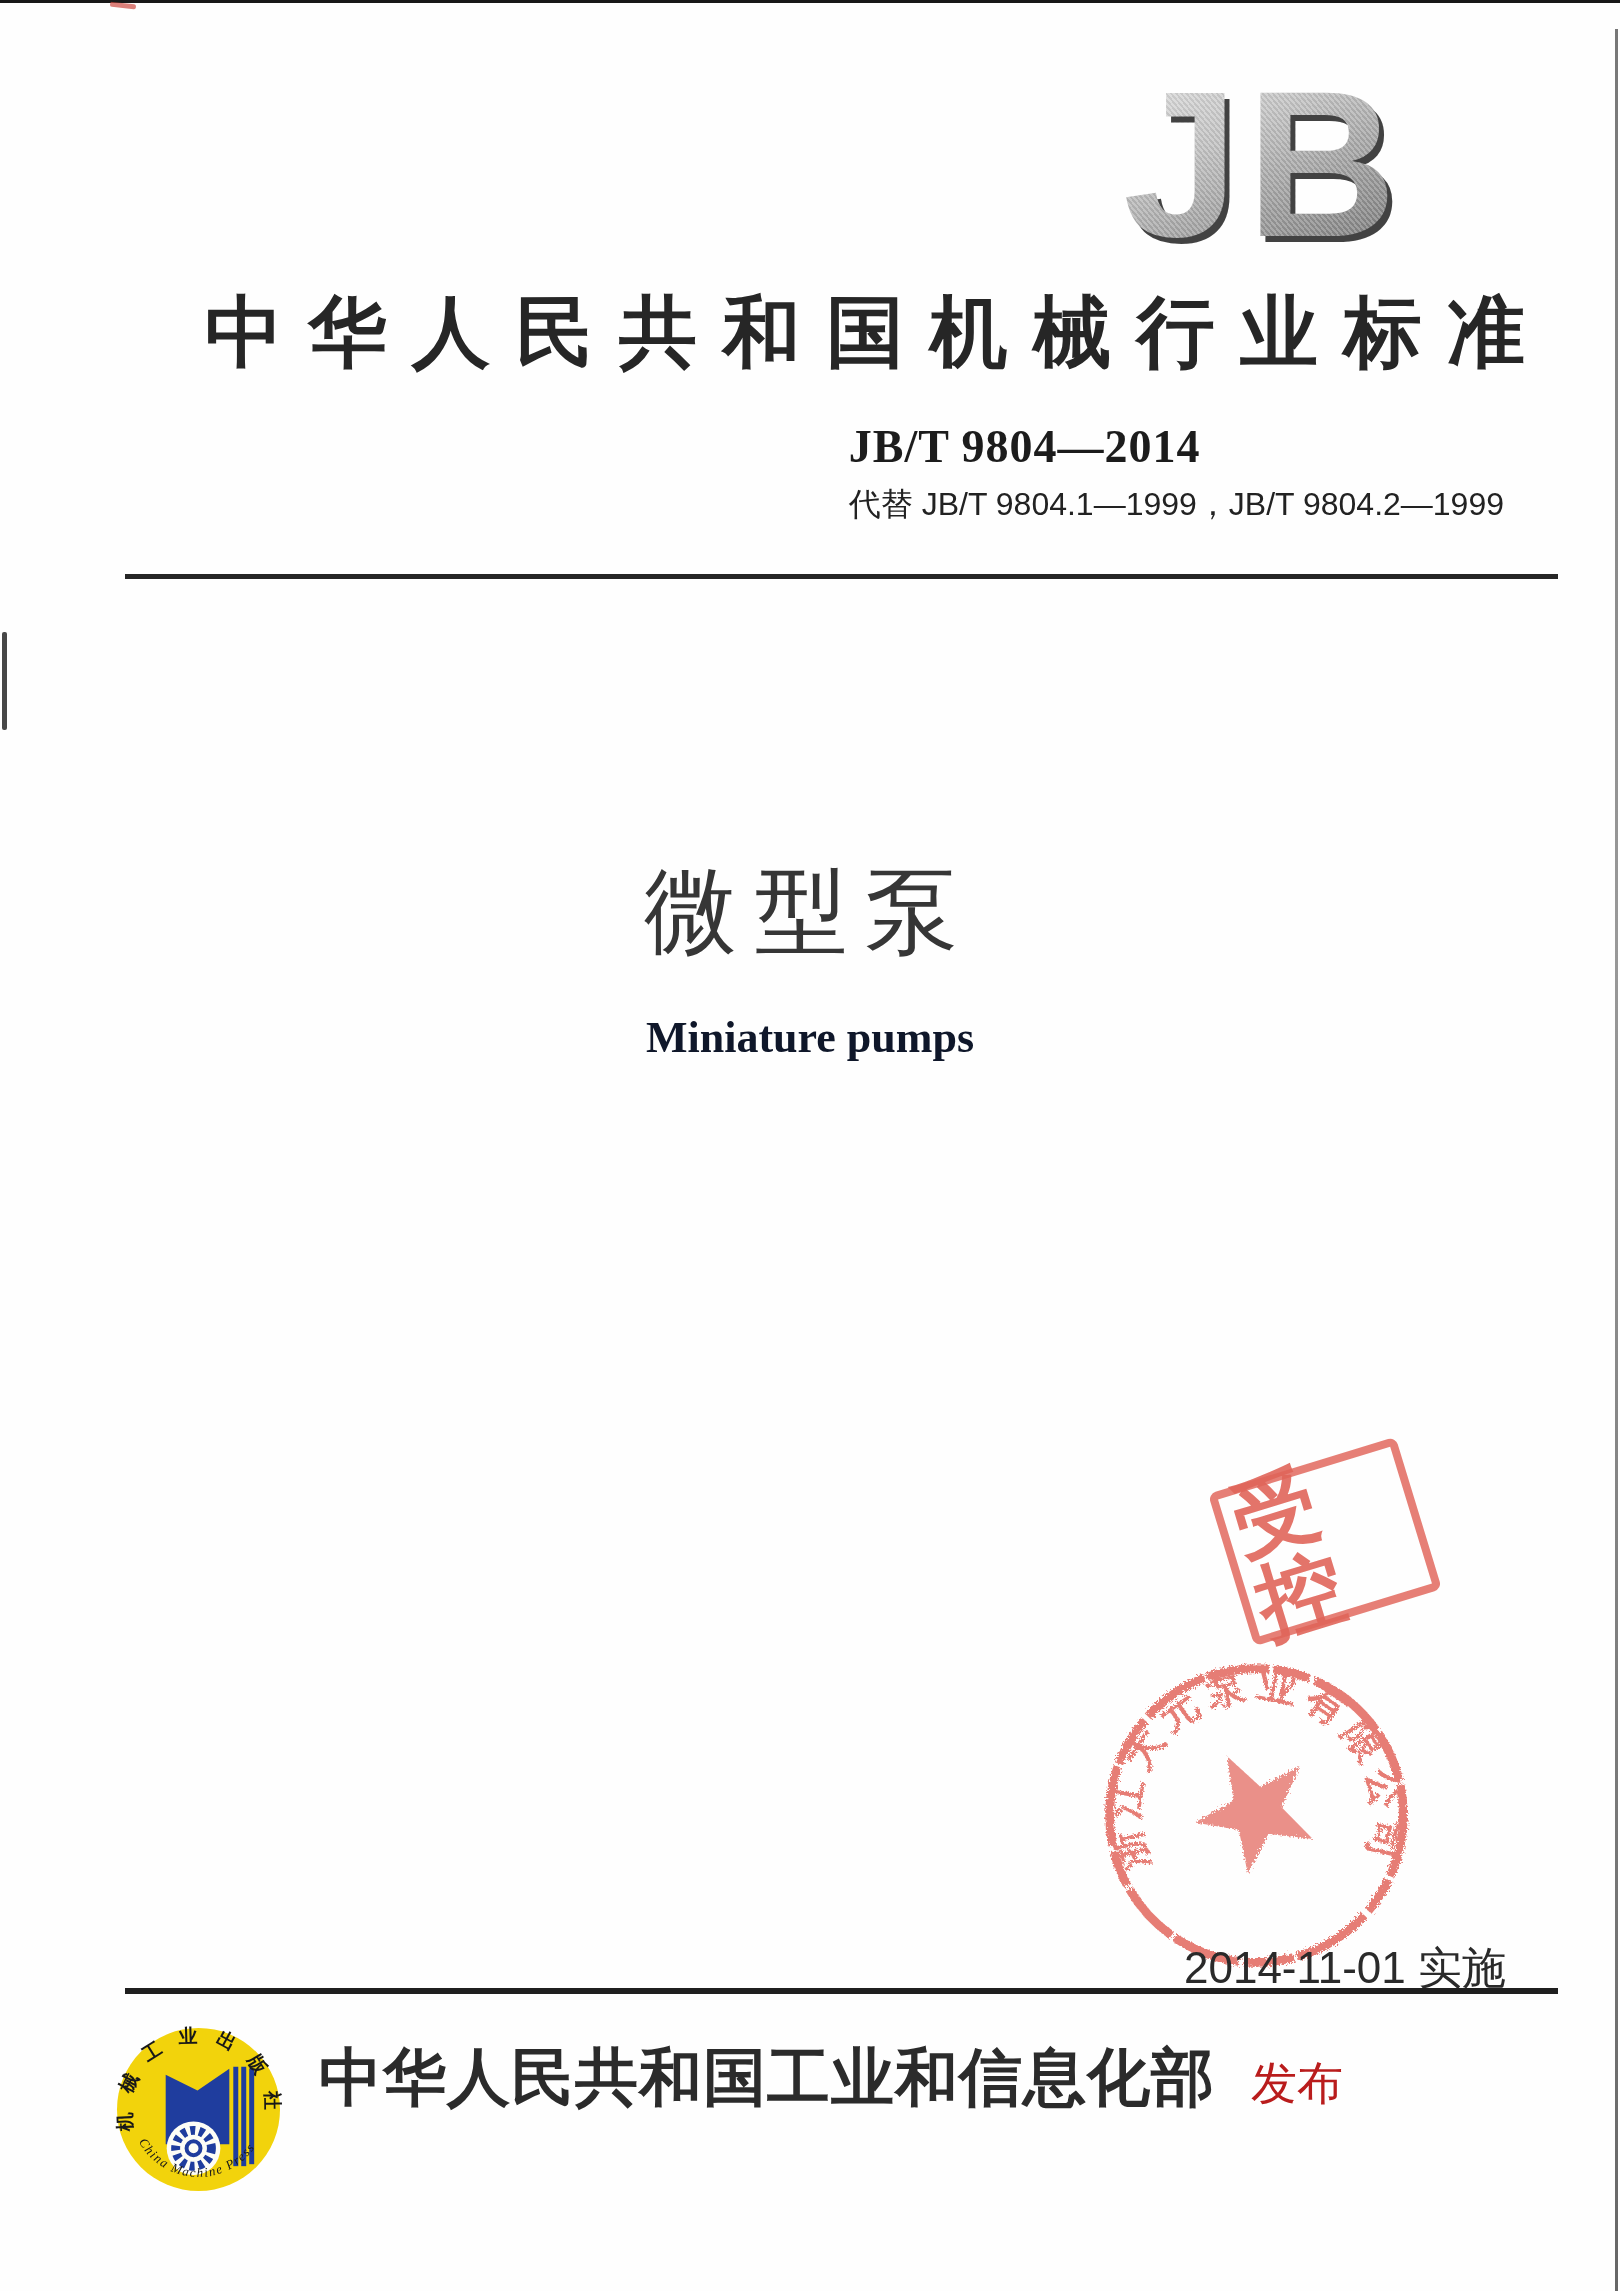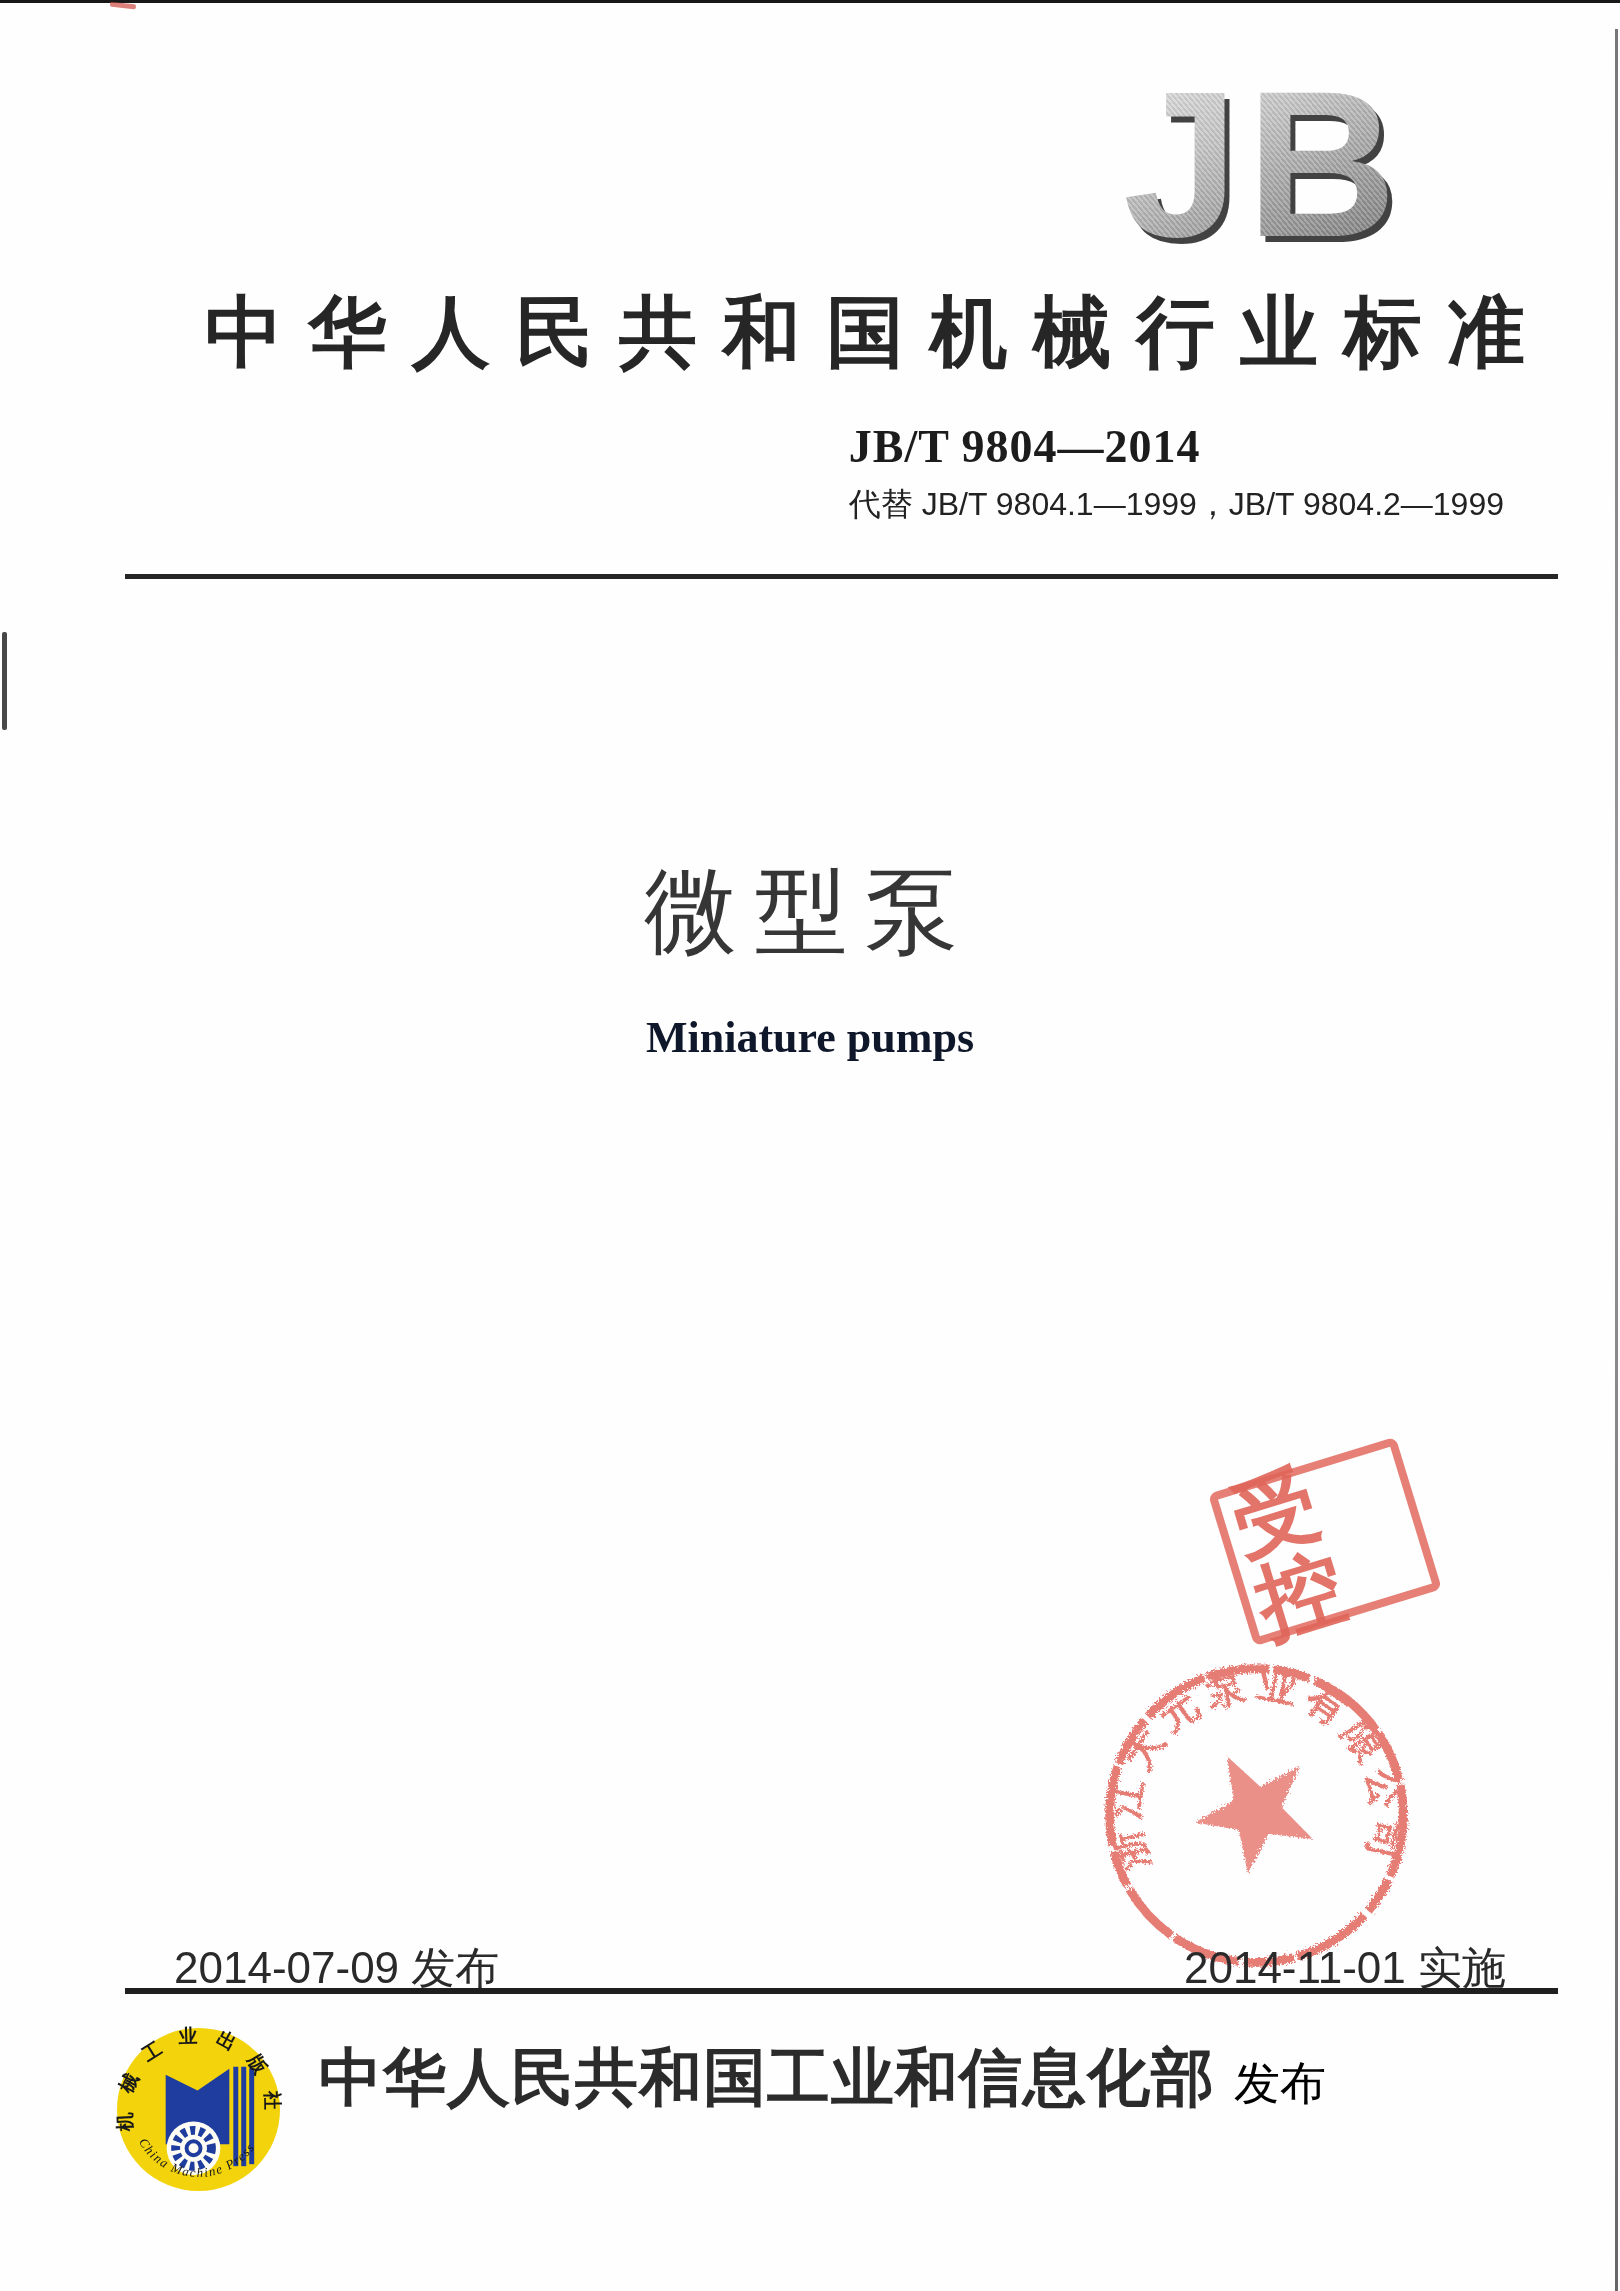--- a/index.html
+++ b/index.html
@@ -73,21 +73,21 @@
 
   
   .date-issue{position:absolute;left:174px;top:1939px;font-size:44px;font-weight:500;color:#2a2a2a;}
   .date-impl{position:absolute;right:114px;top:1939px;font-size:44px;font-weight:500;color:#2a2a2a;}
   .rule2{position:absolute;left:125px;top:1988px;width:1433px;height:5.9px;background:#1f1f1f;}
 
   
   .press-logo{position:absolute;left:114px;top:2025px;width:169px;height:169px;}
   .publisher{position:absolute;left:319px;top:2035px;display:flex;align-items:baseline;white-space:nowrap;}
   .publisher .org{font-size:63px;font-weight:600;color:#2b2b2b;letter-spacing:1px;}
-  .publisher .verb{font-size:46px;font-weight:500;color:#000000;margin-left:19px;font-family:Liberation Serif, serif;}
+  .publisher .verb{font-size:46px;font-weight:500;color:#b91c1c;margin-left:36px;font-family:Liberation Serif, serif;}
 </style>
 </head>
 <body>
 
 <div class="page">
 
   <div class="edge-top"></div>
   <div class="edge-right"></div>
   <div class="edge-left-mark"></div>
   <div class="edge-red-mark"></div>
@@ -121,21 +121,20 @@
     </defs>
     <g filter="url(#rough)" opacity="0.78">
       <circle cx="170" cy="170" r="150" fill="none" stroke="#e05a50" stroke-width="9" stroke-dasharray="64 4 38 6 82 3 52 5 70 4"></circle>
       <polygon points="170,102 185.3,145 230.9,146.2 194.7,174 207.6,217.8 170,192 132.4,217.8 145.3,174 109.1,146.2 154.7,145" fill="#e05a50" transform="rotate(-100 170 166)" opacity="0.85"></polygon>
       <text font-size="40" font-weight="bold" letter-spacing="8" fill="#e05a50" font-family="Liberation Sans, sans-serif">
         <textPath href="#sealArc" startOffset="10">浙江大元泵业有限公司</textPath>
       </text>
     </g>
   </svg>
 
-  <div class="date-issue">2014-07-09 发布</div>
   <div class="date-impl">2014-11-01 实施</div>
   <div class="rule2"></div>
 
   <svg class="press-logo" viewBox="0 0 170 170">
     <defs>
       <path id="pressTop" d="M26,119 A68,68 0 1 1 144,119" fill="none"></path>
       <path id="pressBottom" d="M22,112 A69,69 0 0 0 148,112" fill="none"></path>
     </defs>
     <circle cx="85" cy="85" r="82" fill="#f2d30c"></circle>
     <path d="M52,50 L84,66 L116,44 L116,120 L52,120 Z" fill="#1f3d9e"></path>

